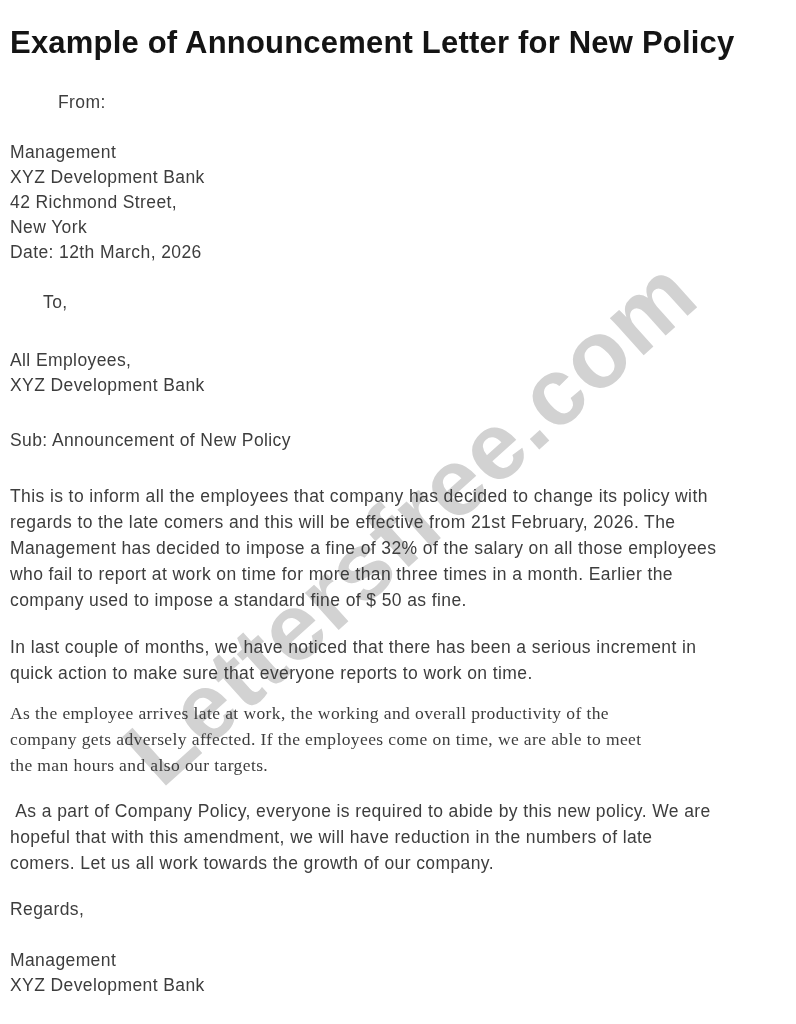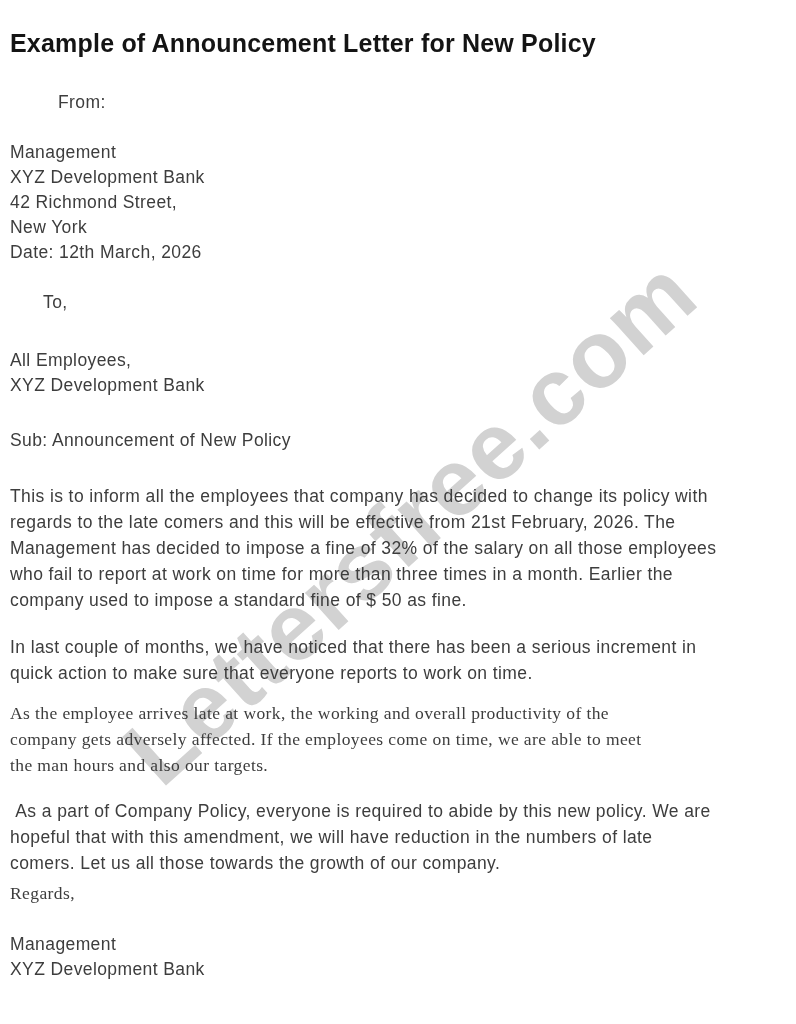--- a/index.html
+++ b/index.html
@@ -35,21 +35,21 @@
   }
   .content {
     position: relative;
     z-index: 1;
     padding: 28px 14px 0 10px;
     color: #3d3d3d;
     font-size: 17.5px;
     letter-spacing: 0.4px;
   }
   .doc-title {
-    font-size: 25px;
+    font-size: 31px;
     line-height: 30px;
     font-weight: 700;
     color: #141414;
     letter-spacing: 0.2px;
     margin: 0;
   }
   .line {
     line-height: 25px;
     white-space: pre-wrap;
   }
@@ -58,21 +58,21 @@
   }
   .from-label   { margin-top: 32px; margin-left: 48px; }
   .sender-block { margin-top: 25px; }
   .to-label     { margin-top: 25px; margin-left: 33px; }
   .recipient-block { margin-top: 33px; }
   .subject-line { margin-top: 30px; }
   .para-1       { margin-top: 30px; }
   .para-2       { margin-top: 21px; }
   .para-3       { margin-top: 14px; font-family: Liberation Serif, serif; }
   .para-4       { margin-top: 20px; }
-  .closing-line { margin-top: 5px; font-family: Liberation Serif, serif; }
+  .closing-line { margin-top: 21px; }
   .signature-block { margin-top: 26px; }
 </style>
 </head>
 <body>
 
 <div class="page">
 
   <div class="watermark">Lettersfree.com</div>
 
   <div class="content">
@@ -113,21 +113,21 @@
 
     <div class="para para-3">
       <div class="line">As the employee arrives late at work, the working and overall productivity of the</div>
       <div class="line">company gets adversely affected. If the employees come on time, we are able to meet</div>
       <div class="line">the man hours and also our targets.</div>
     </div>
 
     <div class="para para-4">
       <div class="line"> As a part of Company Policy, everyone is required to abide by this new policy. We are</div>
       <div class="line">hopeful that with this amendment, we will have reduction in the numbers of late</div>
-      <div class="line">comers. Let us all those towards the growth of our company.</div>
+      <div class="line">comers. Let us all work towards the growth of our company.</div>
     </div>
 
     <div class="line closing-line">Regards,</div>
 
     <div class="signature-block">
       <div class="line">Management</div>
       <div class="line">XYZ Development Bank</div>
     </div>
 
   </div>

